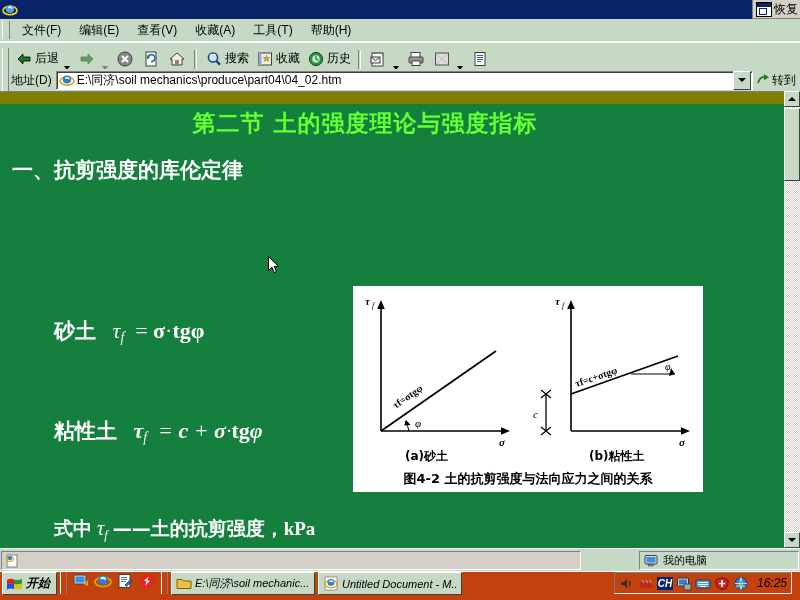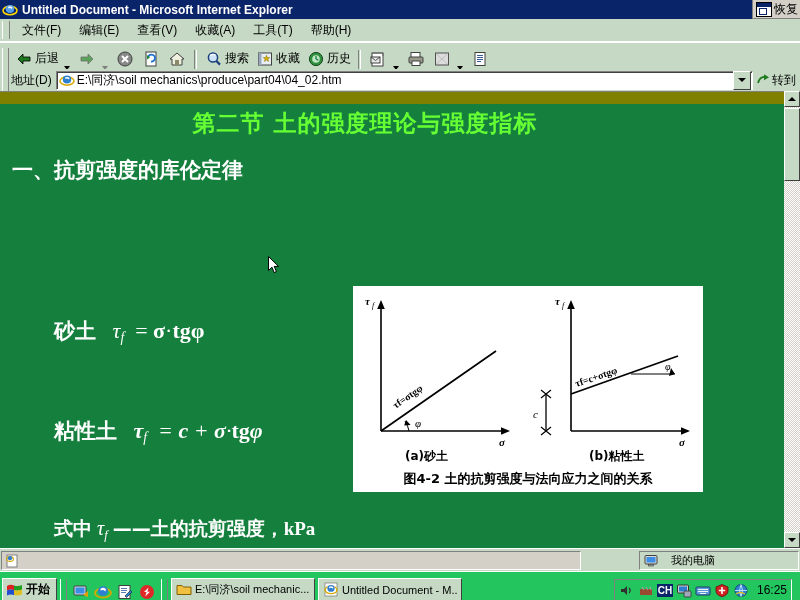--- a/index.html
+++ b/index.html
@@ -215,29 +215,29 @@
     background: #c5d9c5; display: flex; align-items: center;
     border-top: 1px solid #ffffff;
   }
   .st-pane {
     height: 19px; margin: 0 1px; box-sizing: border-box;
     border: 1px solid #808080; border-right-color: #fff; border-bottom-color: #fff;
     display: flex; align-items: center; background: #d4d0c8;
   }
   .st-main { flex: 1; padding-left: 2px; }
   .st-sm { width: 26px; background: #c5d9c5; border: none; }
-  .st-zone { width: 160px; background: #c5d9c5; padding-left: 3px; gap: 8px; }
+  .st-zone { width: 160px; background: #c5d9c5; padding-left: 3px; }
   .st-text { font-size: 11px; color: #000; white-space: nowrap; }
   .zone-ico { width: 16px; height: 14px; margin-right: 4px; flex: none; position: relative; }
 
   
   .taskbar {
     position: absolute; left: 0; top: 571px; width: 800px; height: 29px;
-    background: #22c55e; border-top: 1px solid #ffffff;
-    display: flex; align-items: flex-end;
+    background: #c2410c; border-top: 1px solid #ffffff;
+    display: flex; align-items: flex-start; font-style: italic;
   }
   .start-btn {
     height: 23px; margin-left: 2px; padding: 0 6px 0 3px; flex: none;
     background: #c5d9c5; box-sizing: border-box;
     border: 1px solid #ffffff; border-right-color: #404040; border-bottom-color: #404040;
     display: flex; align-items: center; gap: 3px;
   }
   .start-label { font-size: 12px; font-weight: bold; color: #000; }
   .flag-ico { width: 17px; height: 16px; flex: none; position: relative; }
   .tb-divider {
@@ -274,21 +274,20 @@
   <div class="titlebar">
     <span class="title-ie-icon">
       <svg width="16" height="14" viewBox="0 0 16 14">
         <rect x="0" y="0" width="16" height="14" fill="#0a246a"></rect>
         <ellipse cx="8" cy="7.5" rx="7" ry="4.2" fill="none" stroke="#ffd800" stroke-width="1.6"></ellipse>
         <path d="M3 6 Q8 0 13 5 Q9 2 5 7 Z" fill="#3a8ee6"></path>
         <ellipse cx="8" cy="6" rx="4.2" ry="4" fill="#56a0ea"></ellipse>
         <path d="M6 4 Q8 2.5 10.5 4.5 L10 6 Q8 4.2 6.4 5.4 Z" fill="#ffffff"></path>
       </svg>
     </span>
-    <span class="title-text">Untitled Document - Microsoft Internet Explorer</span>
   </div>
 
   <div class="restore-popup">
     <span class="restore-icon"></span>
     <span class="restore-label">恢复</span>
   </div>
 
   <div class="menubar">
     <span class="menu-grip"></span>
     <span class="menu-item">文件(F)</span>

